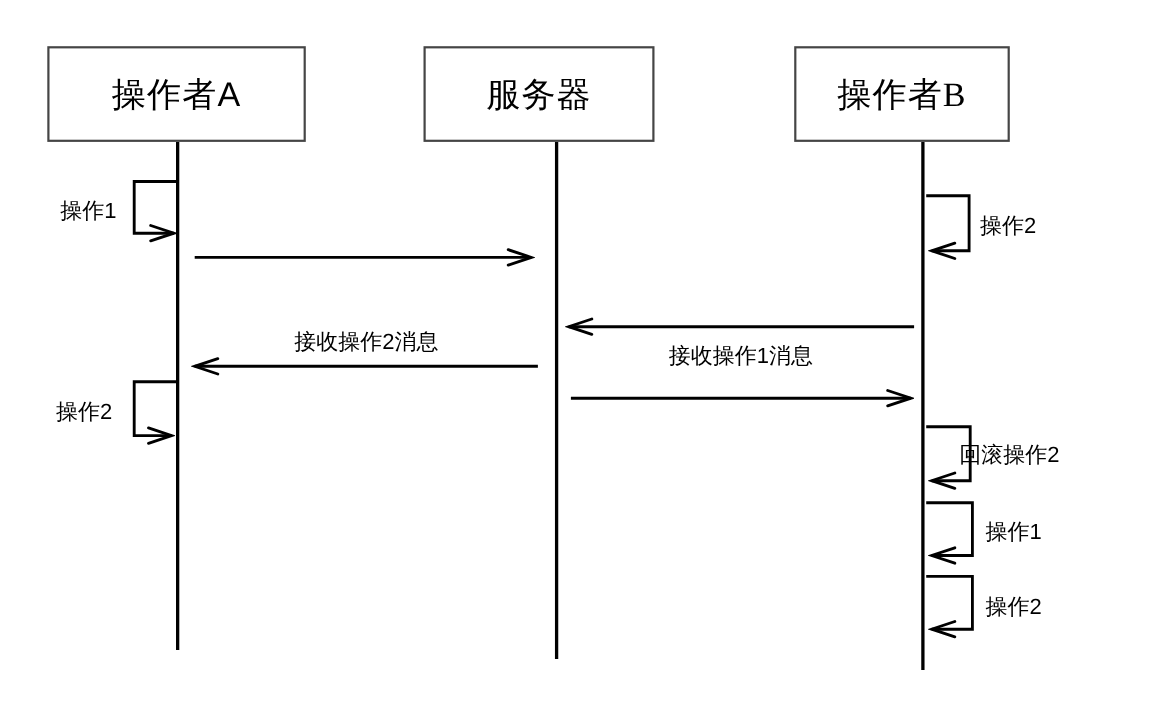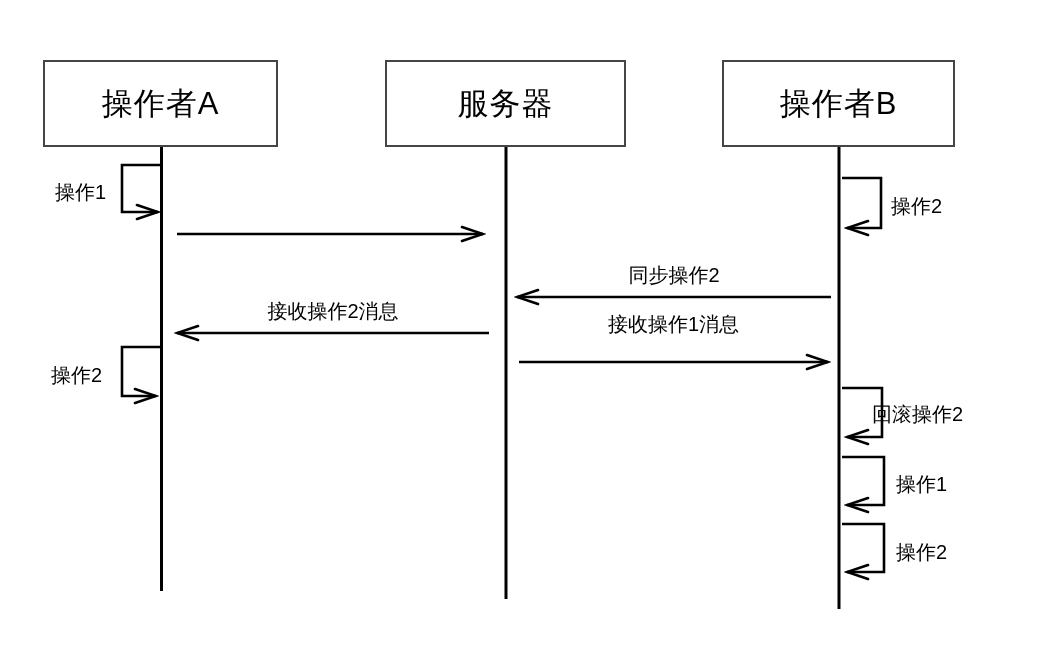--- a/index.html
+++ b/index.html
@@ -16,21 +16,21 @@
     overflow: hidden;
   }
   .stage svg.wires {
     position: absolute;
     left: 0; top: 0;
     width: 1045px;
     height: 653px;
   }
   .actor-box {
     position: absolute;
-    top: 60px;
+    top: 42px;
     height: 87px;
     border: 2px solid #454545;
     background: #ffffff;
     display: flex;
     align-items: center;
     justify-content: center;
     box-sizing: border-box;
   }
   .actor-box .actor-title {
     font-size: 31px;
@@ -76,28 +76,27 @@
 
     <polyline points="842,178 881,178 881,228 847,228" fill="none" stroke="#000000" stroke-width="2.6" marker-end="url(#arrowOpen)"></polyline>
     <polyline points="842,388 882,388 882,437 847,437" fill="none" stroke="#000000" stroke-width="2.6" marker-end="url(#arrowOpen)"></polyline>
     <polyline points="842,457 884,457 884,505 847,505" fill="none" stroke="#000000" stroke-width="2.6" marker-end="url(#arrowOpen)"></polyline>
     <polyline points="842,524 884,524 884,572 847,572" fill="none" stroke="#000000" stroke-width="2.6" marker-end="url(#arrowOpen)"></polyline>
   </svg>
 
   <div class="actor-box" style="left:43px; width:235px;">
     <span class="actor-title">操作者A</span>
   </div>
-  <div class="actor-box" style="left:385px; width:241px;font-family:Liberation Serif, serif;">
+  <div class="actor-box" style="left:385px; width:210px;font-family:Liberation Serif, serif;">
     <span class="actor-title">服务器</span>
   </div>
-  <div class="actor-box" style="left:722px; width:233px;">
+  <div class="actor-box" style="left:722px; width:196px;font-family:Liberation Serif, serif;">
     <span class="actor-title">操作者B</span>
   </div>
 
-  <div class="lbl center" style="left:517px; top:261px; width:314px;">同步操作2</div>
   <div class="lbl center" style="left:177px; top:297px; width:312px;">接收操作2消息</div>
   <div class="lbl center" style="left:519px; top:310px; width:309px;">接收操作1消息</div>
 
   <div class="lbl right" style="left:26px; top:178px; width:80px;">操作1</div>
   <div class="lbl right" style="left:24px; top:361px; width:78px;">操作2</div>
 
   <div class="lbl left" style="left:891px; top:192px; width:130px;">操作2</div>
   <div class="lbl left" style="left:872px; top:400px; width:130px;">回滚操作2</div>
   <div class="lbl left" style="left:896px; top:470px; width:130px;">操作1</div>
   <div class="lbl left" style="left:896px; top:538px; width:130px;">操作2</div>

